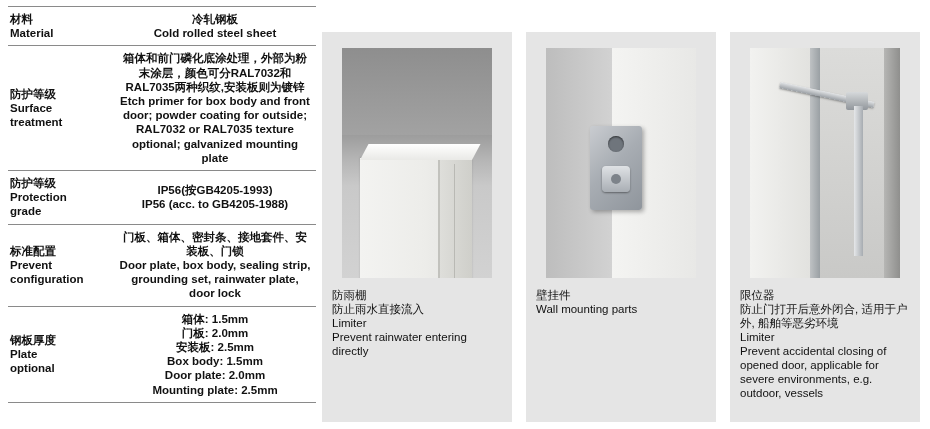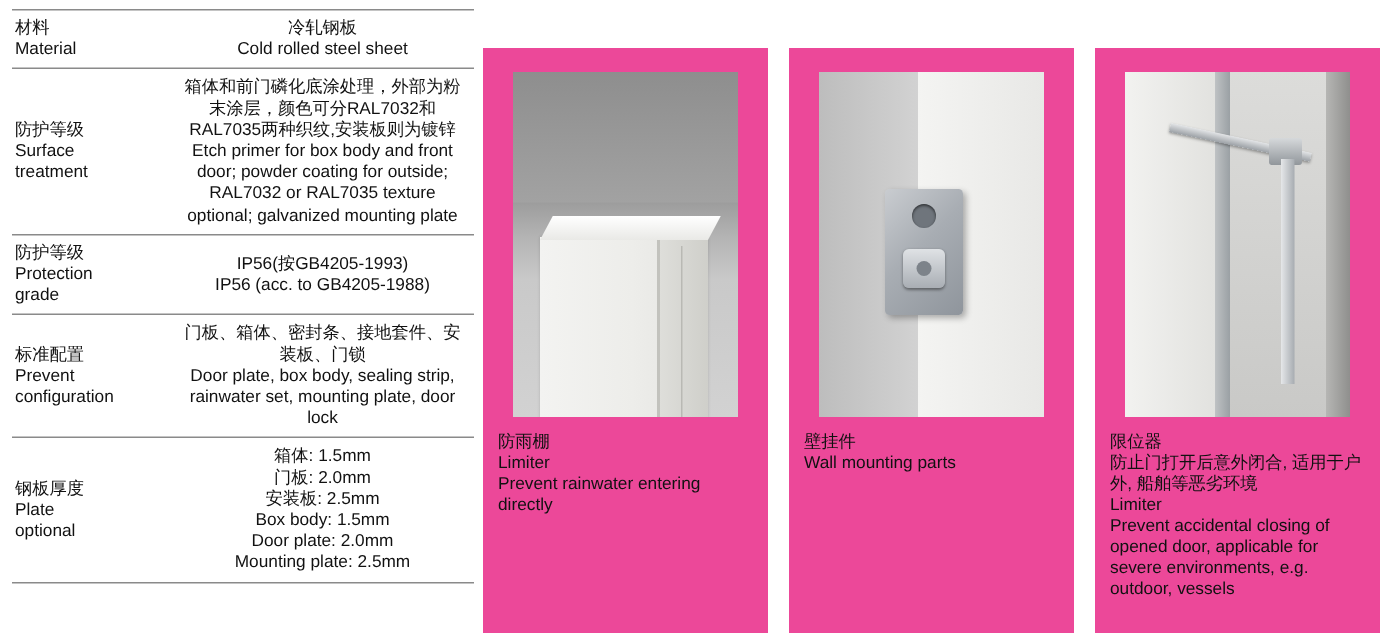--- a/index.html
+++ b/index.html
@@ -33,20 +33,21 @@
     border-bottom: 1px solid #8a8a8a;
   }
   .spec-table tr:first-child {
     border-top: 1px solid #8a8a8a;
   }
   .spec-table td {
     vertical-align: middle;
     padding: 5px 4px 5px 2px;
     font-size: 11.5px;
     line-height: 14.2px;
+    font-weight: bold;
   }
   .spec-table td.label {
     width: 96px;
   }
   .spec-table td.value {
     width: 194px;
     padding-left: 8px;
     text-align: center;
   }
   .cn { display: block; }
@@ -57,21 +58,21 @@
     position: absolute;
     left: 322px;
     top: 32px;
     width: 600px;
     height: 390px;
     display: flex;
     gap: 14px;
   }
   .photo-col {
     width: 190px;
-    background: #ec4899;
+    background: #e5e5e5;
     padding: 0;
     position: relative;
     display: flex;
     flex-direction: column;
   }
   .photo-frame {
     margin: 16px auto 0 auto;
     width: 150px;
     height: 230px;
     background: #d7d7d7;
@@ -244,21 +245,21 @@
         </td>
       </tr>
       <tr>
         <td class="label">
           <span class="cn">标准配置</span>
           <span class="en" style="white-space:pre-line">Prevent
 configuration</span>
         </td>
         <td class="value">
           <span class="cn">门板、箱体、密封条、接地套件、安装板、门锁</span>
-          <span class="en">Door plate, box body, sealing strip, rainwater set, mounting plate, door lock</span>
+          <span class="en">Door plate, box body, sealing strip, grounding set, rainwater plate, door lock</span>
         </td>
       </tr>
       <tr>
         <td class="label">
           <span class="cn">钢板厚度</span>
           <span class="en" style="white-space:pre-line">Plate
 optional</span>
         </td>
         <td class="value">
           <span class="cn" style="white-space:pre-line">箱体: 1.5mm
@@ -279,20 +280,21 @@
         <div class="ph1-bg"></div>
         <div class="ph1-shadowtop"></div>
         <div class="ph1-cabinet"></div>
         <div class="ph1-top"></div>
         <div class="ph1-right"></div>
         <div class="ph1-edge"></div>
         <div class="ph1-seam"></div>
       </div>
       <div class="caption">
         <span class="cn">防雨棚</span>
+        <span class="cn">防止雨水直接流入</span>
         <span class="en">Limiter</span>
         <span class="en">Prevent rainwater entering directly</span>
       </div>
     </div>
 
     <div class="photo-col">
       <div class="photo-frame">
         <div class="ph2-bg"></div>
         <div class="ph2-wall"></div>
         <div class="ph2-panel"></div>

